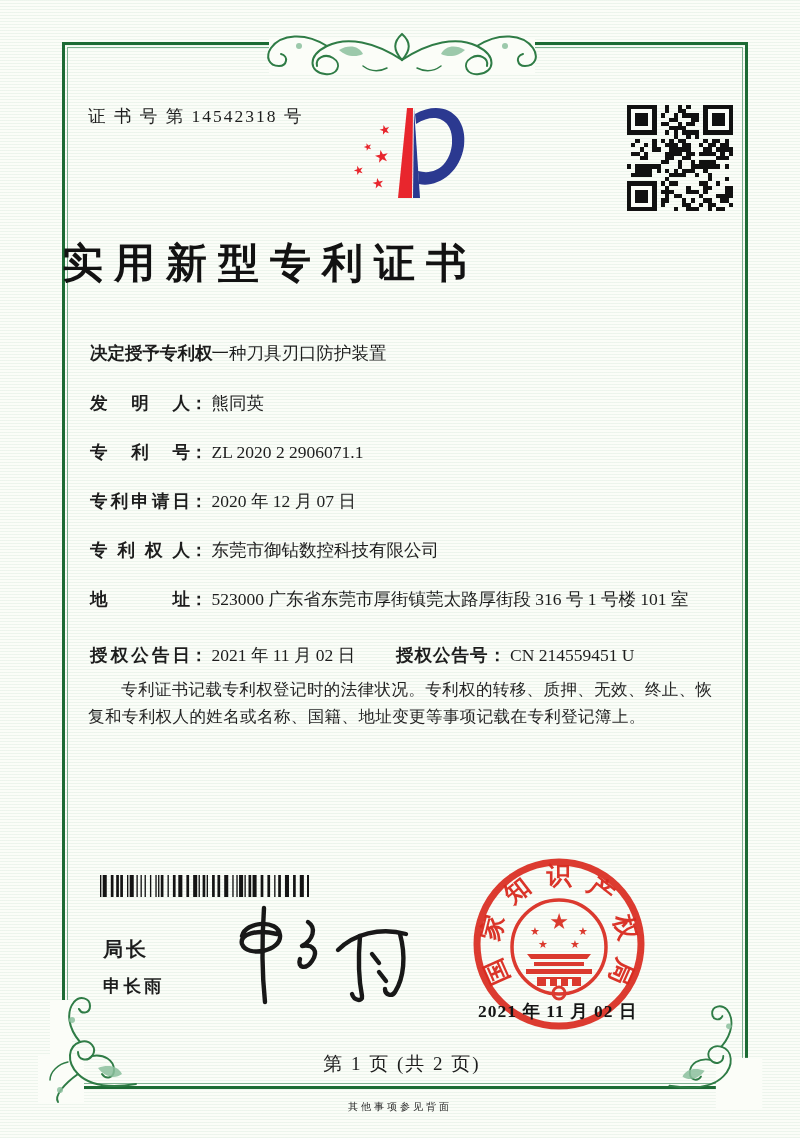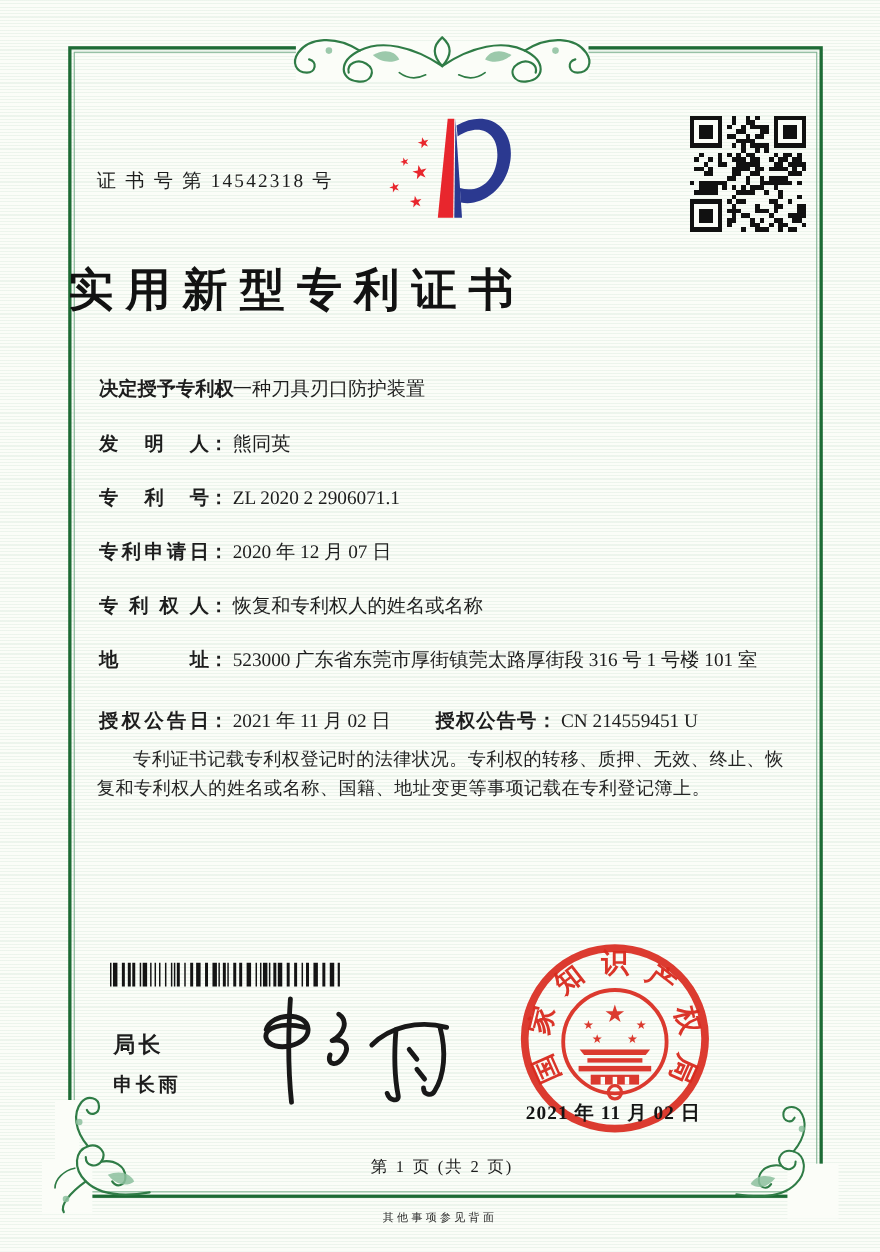--- a/index.html
+++ b/index.html
@@ -12,42 +12,42 @@
     color:#1d1d1d;
   }
   .abs{position:absolute;}
   
   .frame{position:absolute;left:62px;top:42px;width:680px;height:1041px;border:3px solid #1d6b35;}
   .frame-inner{position:absolute;left:2px;top:2px;right:2px;bottom:2px;border:1px solid #7fb292;}
   .ornament-top{position:absolute;left:243px;top:22px;width:318px;height:64px;}
   .ornament-bl{position:absolute;left:38px;top:992px;width:104px;height:112px;}
   .ornament-br{position:absolute;left:662px;top:1004px;width:104px;height:104px;transform:scaleX(-1);}
   
-  .cert-number{left:88px;top:104px;font-size:17.5px;letter-spacing:2px;white-space:nowrap;margin-top:48px;}
+  .cert-number{left:88px;top:104px;font-size:17.5px;letter-spacing:2px;white-space:nowrap;}
   .logo{left:336px;top:94px;width:148px;height:124px;}
   .qr{left:627px;top:105px;width:106px;height:106px;}
   .title{left:62px;top:236px;width:680px;font-size:41px;font-weight:bold;letter-spacing:11px;color:#121212;}
   
   .field-row{position:absolute;left:90px;width:632px;font-size:17.5px;line-height:1.35;white-space:nowrap;}
   .flabel{display:inline-block;width:100px;text-align:justify;text-align-last:justify;font-weight:600;}
   .fcolon{display:inline-block;font-weight:600;margin-right:4px;}
   .fvalue{display:inline-block;vertical-align:top;font-weight:500;}
   .fvalue.wrap{white-space:normal;max-width:512px;text-align:right;}
   .pair2{position:absolute;left:306px;top:0;}
   
   .body-text{left:88px;top:676px;width:626px;font-size:16.5px;line-height:1.64;color:#242424;}
   .body-text p{margin:0;text-indent:2em;letter-spacing:.4px;}
   
   .barcode{left:100px;top:875px;width:210px;height:22px;}
   .officer-title{left:103px;top:936px;font-size:20px;letter-spacing:3px;font-weight:600;}
   .officer-name{left:103px;top:974px;font-size:17.5px;letter-spacing:3px;font-weight:600;}
   .signature{left:212px;top:896px;width:208px;height:120px;}
   .seal{left:467px;top:851px;width:184px;height:184px;}
   .seal-date{left:478px;top:999px;font-size:17.5px;font-weight:600;letter-spacing:1px;color:#151515;white-space:nowrap;}
-  .page-indicator{left:62px;top:1051px;width:680px;text-align:center;font-size:15px;letter-spacing:2px;}
+  .page-indicator{left:62px;top:1051px;width:680px;text-align:center;font-size:19px;letter-spacing:2px;}
   .back-note{left:0;top:1100px;width:800px;text-align:center;font-size:10px;letter-spacing:3px;color:#2a2a2a;}
   .seal-char{font-size:25px;font-weight:bold;fill:#d92a1e;font-family:"Liberation Serif","DejaVu Serif",serif;}
 </style>
 </head>
 <body>
 
 <div class="page">
 
   <div class="frame">
     <div class="frame-inner"></div>
@@ -332,21 +332,21 @@
   <div class="field-row" style="top:392px">
     <span class="flabel">发明人</span><span class="fcolon">：</span><span class="fvalue">熊同英</span>
   </div>
   <div class="field-row" style="top:441px">
     <span class="flabel">专利号</span><span class="fcolon">：</span><span class="fvalue">ZL 2020 2 2906071.1</span>
   </div>
   <div class="field-row" style="top:490px">
     <span class="flabel">专利申请日</span><span class="fcolon">：</span><span class="fvalue">2020 年 12 月 07 日</span>
   </div>
   <div class="field-row" style="top:539px">
-    <span class="flabel">专利权人</span><span class="fcolon">：</span><span class="fvalue">恢复和专利权人的姓名或名称</span>
+    <span class="flabel">专利权人</span><span class="fcolon">：</span><span class="fvalue">东莞市御钻数控科技有限公司</span>
   </div>
   <div class="field-row" style="top:588px">
     <span class="flabel">地址</span><span class="fcolon">：</span><span class="fvalue wrap">523000 广东省东莞市厚街镇莞太路厚街段 316 号 1 号楼 101 室</span>
   </div>
   <div class="field-row" style="top:644px">
     <span class="flabel">授权公告日</span><span class="fcolon">：</span><span class="fvalue">2021 年 11 月 02 日</span>
     <span class="pair2">
       <span class="flabel" style="width:auto;letter-spacing:1px">授权公告号</span><span class="fcolon">：</span><span class="fvalue">CN 214559451 U</span>
     </span>
   </div>

